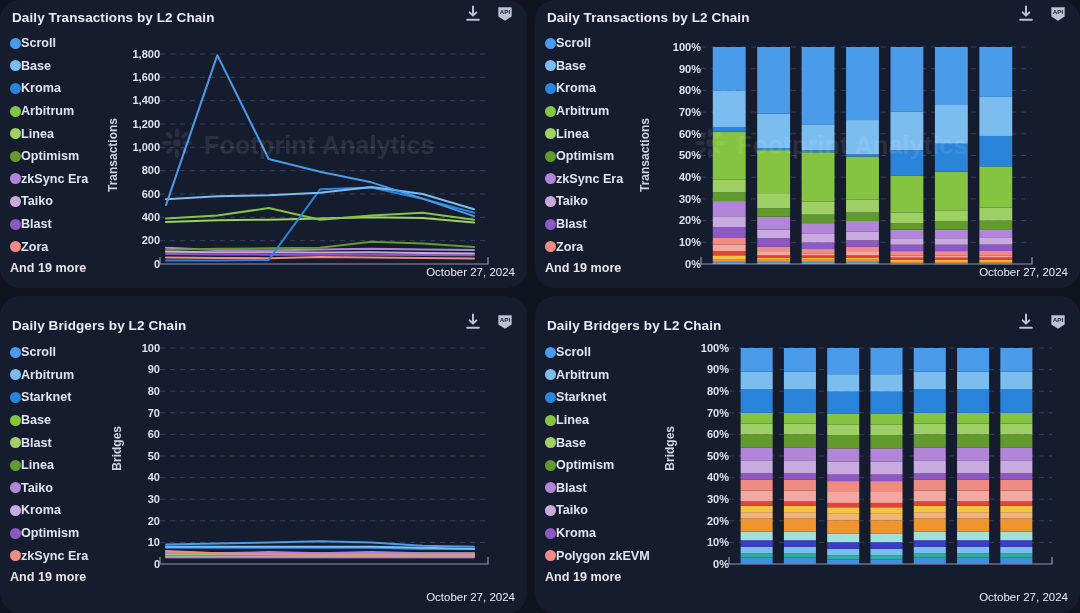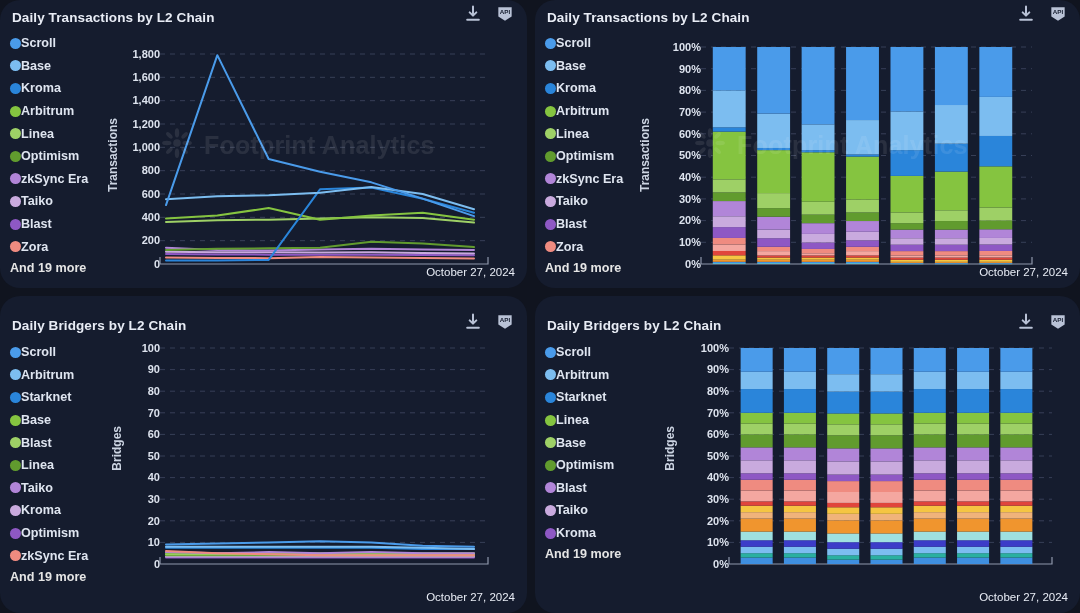--- a/index.html
+++ b/index.html
@@ -551,20 +551,24 @@
           <span class="leg-dot" style="background:#b185d8"></span>
           <span class="leg-label">Blast</span>
         </div>
       <div class="leg-item">
           <span class="leg-dot" style="background:#c9aade"></span>
           <span class="leg-label">Taiko</span>
         </div>
       <div class="leg-item">
           <span class="leg-dot" style="background:#8e58c4"></span>
           <span class="leg-label">Kroma</span>
+        </div>
+      <div class="leg-item">
+          <span class="leg-dot" style="background:#ef8b80"></span>
+          <span class="leg-label">Polygon zkEVM</span>
         </div>
       <div class="leg-more">And 19 more</div>
     </div>
 
     <div class="axlabel" style="left:128px;top:130px;">Bridges</div>
     <svg class="plot" viewBox="0 0 545 317" preserveAspectRatio="none">
         <line x1="194" x2="517" y1="268" y2="268" stroke="#39415a" stroke-width="1" stroke-dasharray="0" opacity="0"></line>
         <text x="194" y="271.8" text-anchor="end" fill="#dde3ee" font-size="11" font-weight="bold" font-family="&quot;Liberation Sans&quot;, sans-serif">0%</text>
         <line x1="194" x2="517" y1="246.4" y2="246.4" stroke="#39415a" stroke-width="1" stroke-dasharray="5 5" opacity="0.95"></line>
         <text x="194" y="250.20000000000002" text-anchor="end" fill="#dde3ee" font-size="11" font-weight="bold" font-family="&quot;Liberation Sans&quot;, sans-serif">10%</text>

